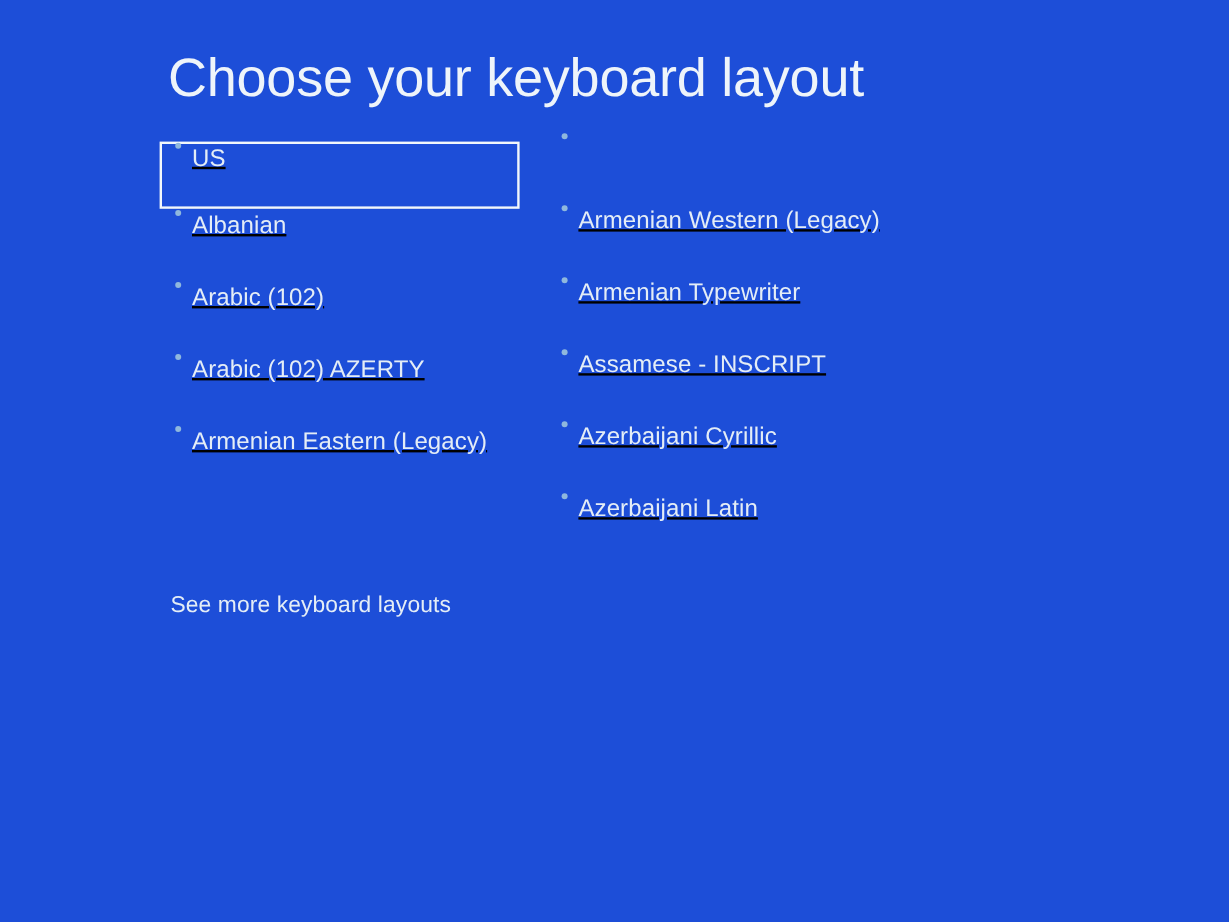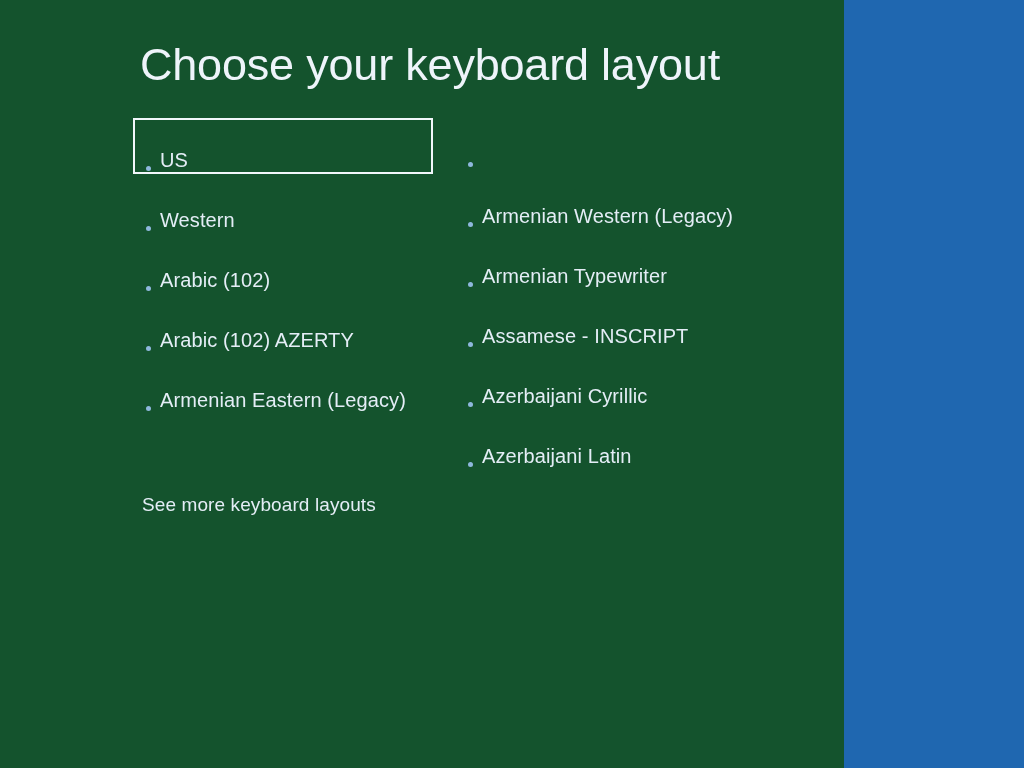--- a/index.html
+++ b/index.html
@@ -11,23 +11,23 @@
     overflow: hidden;
   }
   body {
     background: #1f67b0;
     font-family: "Liberation Sans", sans-serif;
     -webkit-font-smoothing: antialiased;
   }
 
   #screen {
     position: relative;
-    width: 844px;
+    width: 1024px;
     height: 768px;
-    background: #14532d;
+    background: #1d4ed8;
     overflow: hidden;
   }
 
   
   .page-title {
     position: absolute;
     left: 140px;
     top: 36px;
     font-size: 45px;
     font-weight: 300;
@@ -49,25 +49,26 @@
     top: 0;
   }
   .layout-column.col-left  { left: 133px; width: 300px; }
   .layout-column.col-right { left: 455px; width: 320px; }
 
   
   .layout-option {
     position: relative;
     height: 60px;
     display: flex;
-    align-items: flex-end;
+    align-items: flex-start;
     box-sizing: border-box;
     padding-left: 11px;
     border: 2px solid transparent;
     cursor: default;
+    text-decoration: underline;
   }
   .layout-option.selected {
     border-color: #f2f7fb;
     height: 56px;
     margin-top: 8px;
     margin-bottom: 0px;
   }
 
   .bullet-icon {
     width: 5px;
@@ -114,21 +115,21 @@
 
     <div class="layout-column col-left">
 
       <div class="layout-option selected">
         <span class="bullet-icon"></span>
         <span class="option-label">US</span>
       </div>
 
       <div class="layout-option">
         <span class="bullet-icon"></span>
-        <span class="option-label">Western</span>
+        <span class="option-label">Albanian</span>
       </div>
 
 
       <div class="layout-option">
         <span class="bullet-icon"></span>
         <span class="option-label">Arabic (102)</span>
       </div>
 
       <div class="layout-option">
         <span class="bullet-icon"></span>

